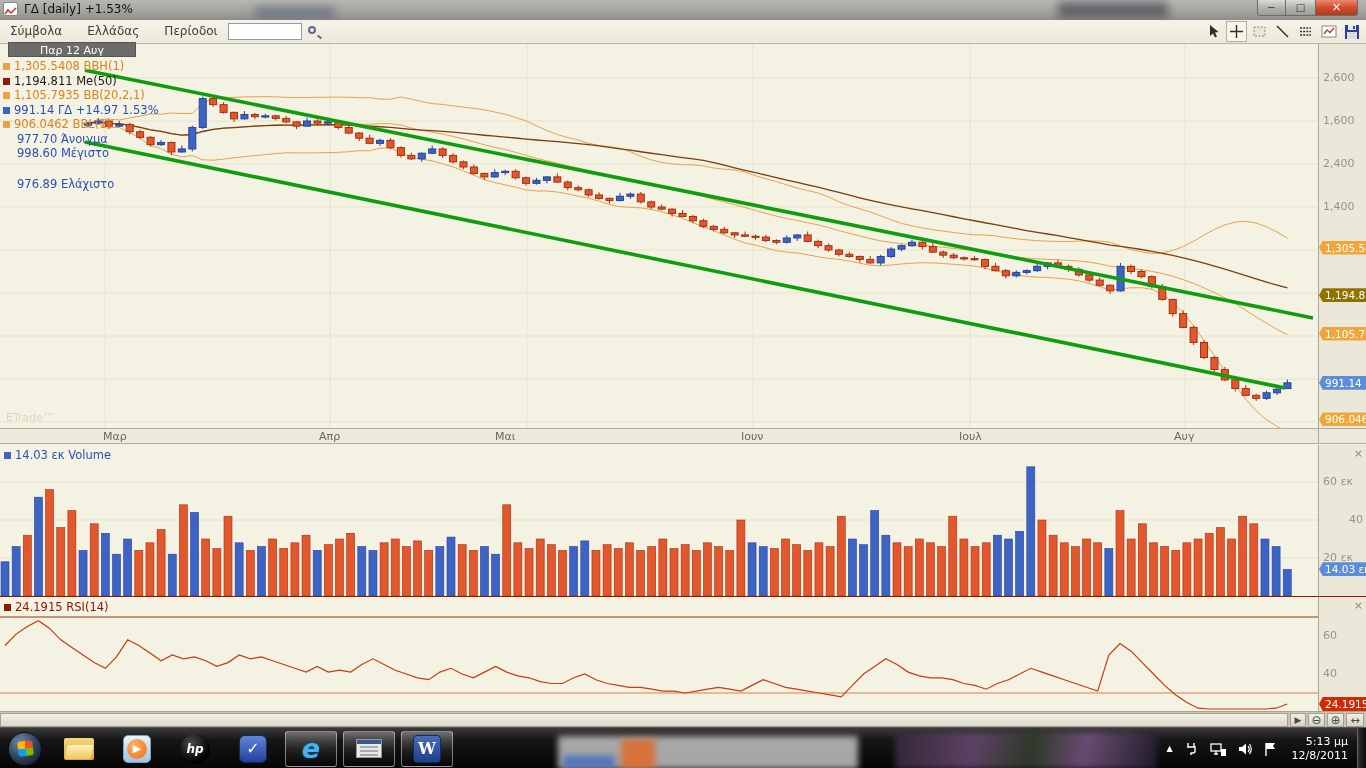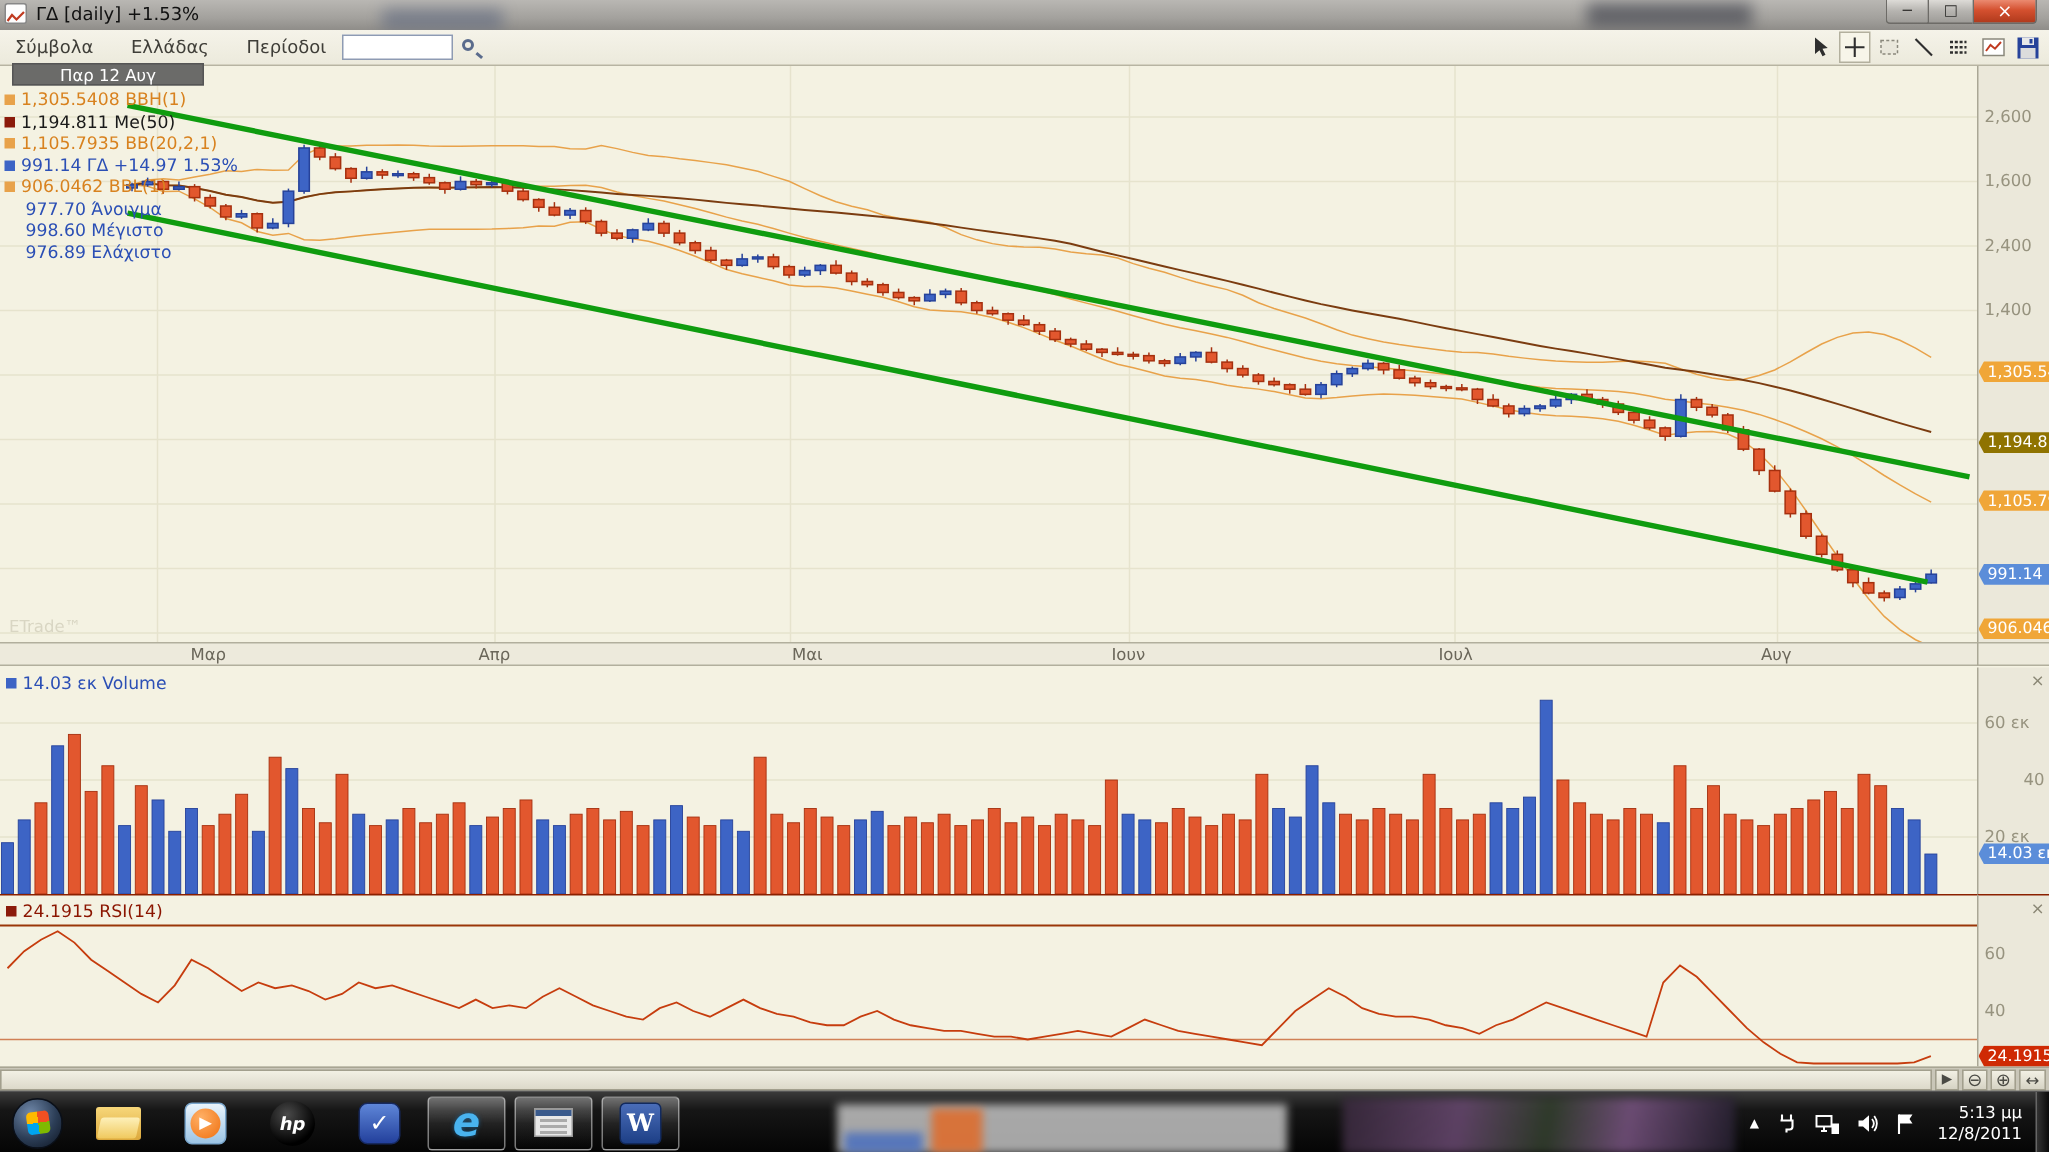--- a/index.html
+++ b/index.html
@@ -453,40 +453,40 @@
         <line x1="85" y1="98.07" x2="1285" y2="344.03" stroke="#0f9c0f" stroke-width="3.6"></line>
       </svg>
     <div id="legend">
         <div class="lg-row" style=""><span class="sq" style="background: rgb(232, 162, 74);"></span><span style="color: rgb(216, 130, 31);">1,305.5408 BBH(1)</span></div>
         <div class="lg-row" style=""><span class="sq" style="background: rgb(139, 26, 10);"></span><span style="color: rgb(26, 26, 26);">1,194.811 Me(50)</span></div>
         <div class="lg-row" style=""><span class="sq" style="background: rgb(232, 162, 74);"></span><span style="color: rgb(216, 130, 31);">1,105.7935 BB(20,2,1)</span></div>
         <div class="lg-row" style=""><span class="sq" style="background: rgb(61, 100, 197);"></span><span style="color: rgb(43, 79, 181);">991.14 ΓΔ +14.97 1.53%</span></div>
         <div class="lg-row" style=""><span class="sq" style="background: rgb(232, 162, 74);"></span><span style="color: rgb(216, 130, 31);">906.0462 BBL(1)</span></div>
         <div class="lg-row" style="margin-left:14px;"><span style="color: rgb(43, 79, 181);">977.70 Άνοιγμα</span></div>
         <div class="lg-row" style="margin-left:14px;"><span style="color: rgb(43, 79, 181);">998.60 Μέγιστο</span></div>
-        <div class="lg-row" style="margin-left:14px;"><span style="color: rgb(43, 79, 181);">976.89 Ελάχιστο</span></div>
+        <div class="lg-row" style="margin-left:14px;margin-top:16px;"><span style="color: rgb(43, 79, 181);">976.89 Ελάχιστο</span></div>
       </div>
     <div id="watermark">ETrade™</div>
   </div>
   <div id="axis-main" class="axis-col">
       <div class="tick" style="top:27px;">2,600</div>
       <div class="tick" style="top:70px;">1,600</div>
       <div class="tick" style="top:113px;">2,400</div>
       <div class="tick" style="top:156px;">1,400</div>
       <div class="tag" style="top:196.61780000000002px;background:#f0a638;">1,305.540</div>
       <div class="tag" style="top:244.23170000000002px;background:#8f7300;">1,194.811</div>
       <div class="tag" style="top:282.51030000000003px;background:#f0a638;">1,105.793</div>
       <div class="tag" style="top:331.8098px;background:#5b8dd9;">991.14</div>
       <div class="tag" style="top:368.3985px;background:#f0a638;">906.0462</div>
     </div>
 
   <div id="xaxis-row">
-      <div class="month" style="left:103px;margin-left:24px;">Μαρ</div>
+      <div class="month" style="left:103px;">Μαρ</div>
       <div class="month" style="left:319px;">Απρ</div>
-      <div class="month" style="left:528px;">Μαι</div>
+      <div class="month" style="left:495px;">Μαι</div>
       <div class="month" style="left:741px;">Ιουν</div>
       <div class="month" style="left:959px;">Ιουλ</div>
       <div class="month" style="left:1174px;">Αυγ</div>
     </div>
   <div id="xaxis-corner"></div>
 
   <div id="plot-volume" class="plot">
     <div class="pane-label">
       <span class="sq" style="background:#3d64c5"></span><span style="color:#2b4fb5">14.03 εκ Volume</span>
     </div>

